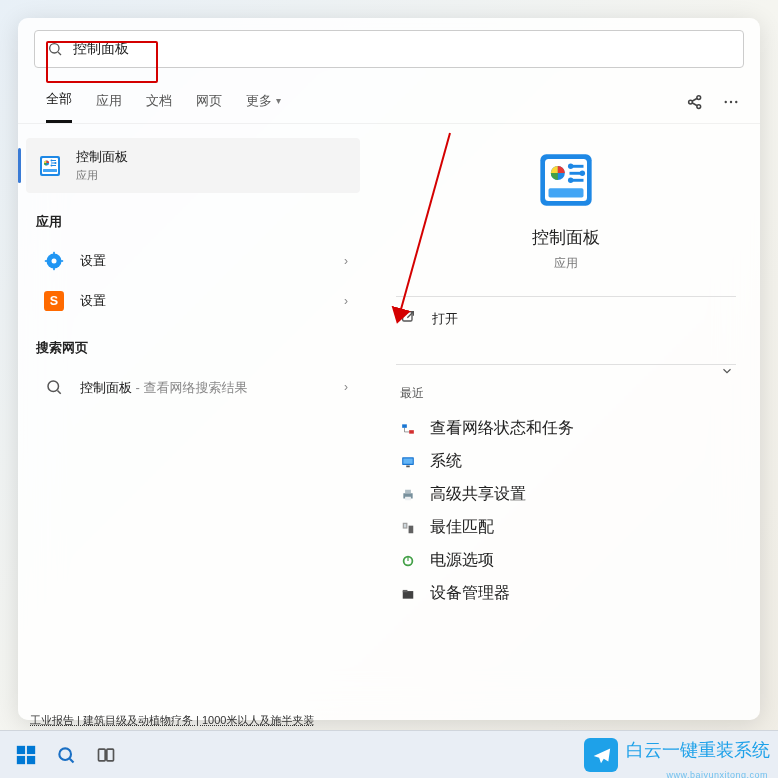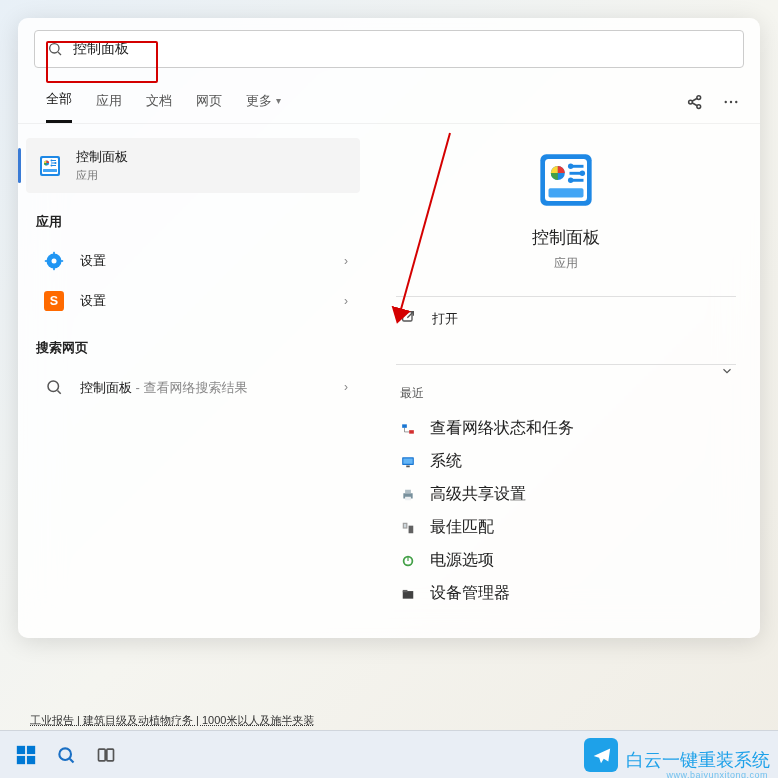--- a/index.html
+++ b/index.html
@@ -1,17 +1,17 @@
 <!DOCTYPE html>
 <html><head>
 <meta charset="utf-8">
 <style>
 * { margin: 0; padding: 0; box-sizing: border-box; font-family: "Segoe UI", "Microsoft YaHei", sans-serif; }
 body { width: 778px; height: 778px; background: linear-gradient(135deg, #e8f0f7 0%, #f5f5f0 50%, #f0ede5 100%); position: relative; overflow: hidden; }
-.window { position: absolute; left: 18px; top: 18px; width: 742px; height: 620px; background: rgba(255,255,255,0.85); border-radius: 10px; box-shadow: 0 4px 24px rgba(0,0,0,0.12); backdrop-filter: blur(20px); }
+.window { position: absolute; left: 18px; top: 18px; width: 742px; height: 702px; background: rgba(255,255,255,0.85); border-radius: 10px; box-shadow: 0 4px 24px rgba(0,0,0,0.12); backdrop-filter: blur(20px); }
 .search-wrap { padding: 12px 16px 8px 16px; }
 .search-box { display: flex; align-items: center; height: 38px; background: #fff; border: 1px solid #ccc; border-radius: 4px; padding: 0 12px; }
 .search-icon { width: 16px; height: 16px; margin-right: 10px; }
 .search-input { flex: 1; border: none; outline: none; font-size: 14px; color: #222; background: transparent; }
 .search-highlight { position: absolute; left: 28px; top: 23px; width: 112px; height: 42px; border: 2px solid #d40000; border-radius: 2px; pointer-events: none; z-index: 5; }
 .tabs-row { display: flex; align-items: center; padding: 14px 18px 0 28px; border-bottom: 1px solid rgba(0,0,0,0.05); }
 .tabs { display: flex; gap: 24px; flex: 1; }
 .tab { font-size: 13px; color: #555; padding-bottom: 12px; cursor: pointer; display: flex; align-items: center; gap: 4px; }
 .tab.active { color: #111; border-bottom: 3px solid #111; font-weight: 500; }
 .tab-caret { font-size: 10px; color: #777; }
@@ -37,21 +37,21 @@
 .detail-action { display: flex; align-items: center; padding: 12px 4px; font-size: 13px; color: #222; cursor: pointer; }
 .detail-action .icon { width: 18px; margin-right: 14px; color: #555; }
 .expand-chevron { position: absolute; right: 26px; top: 240px; color: #666; cursor:pointer; }
 .recent-header { font-size: 12px; color: #555; margin: 20px 0 10px 4px; }
 .recent-item { display: flex; align-items: center; padding: 6px 4px; font-size: 16px; color: #222; cursor: pointer; }
 .recent-item .ricon { width: 16px; height: 16px; margin-right: 14px; display:flex; align-items:center; justify-content:center; }
 .arrow-annot { position: absolute; left: 380px; top: 125px; pointer-events: none; z-index: 10; }
 .taskbar { position: absolute; left: 0; right: 0; bottom: 0; height: 48px; background: #e9eef5; display: flex; align-items: center; padding: 0 6px; border-top: 1px solid #d0d5dc; }
 .tb-icon { width: 40px; height: 40px; display: flex; align-items: center; justify-content: center; cursor: pointer; border-radius: 4px; }
 .bottom-text { position: absolute; left: 30px; bottom: 50px; font-size: 11px; color: #333; text-decoration: underline dotted; }
-.watermark { position: absolute; right: 8px; bottom: 6px; display: flex; align-items: flex-end; color: #1ea1e9; font-size: 18px; font-weight: 500; z-index: 20; }
+.watermark { position: absolute; right: 8px; bottom: 6px; display: flex; align-items: flex-start; color: #1ea1e9; font-size: 18px; font-weight: 500; z-index: 20; }
 .watermark .wm-icon { width: 34px; height: 34px; background: #1ea1e9; border-radius: 6px; margin-right: 8px; display:flex; align-items:center; justify-content:center; }
 .watermark .wm-url { position:absolute; right:2px; bottom:-8px; font-size:9px; color:rgba(30,161,233,0.6); letter-spacing:0.5px; }
 .cp-icon-svg { width:100%; height:100%; }
 .web-result-suffix { color:#888; }
 </style>
 </head>
 <body>
 
 <div class="window">
 

